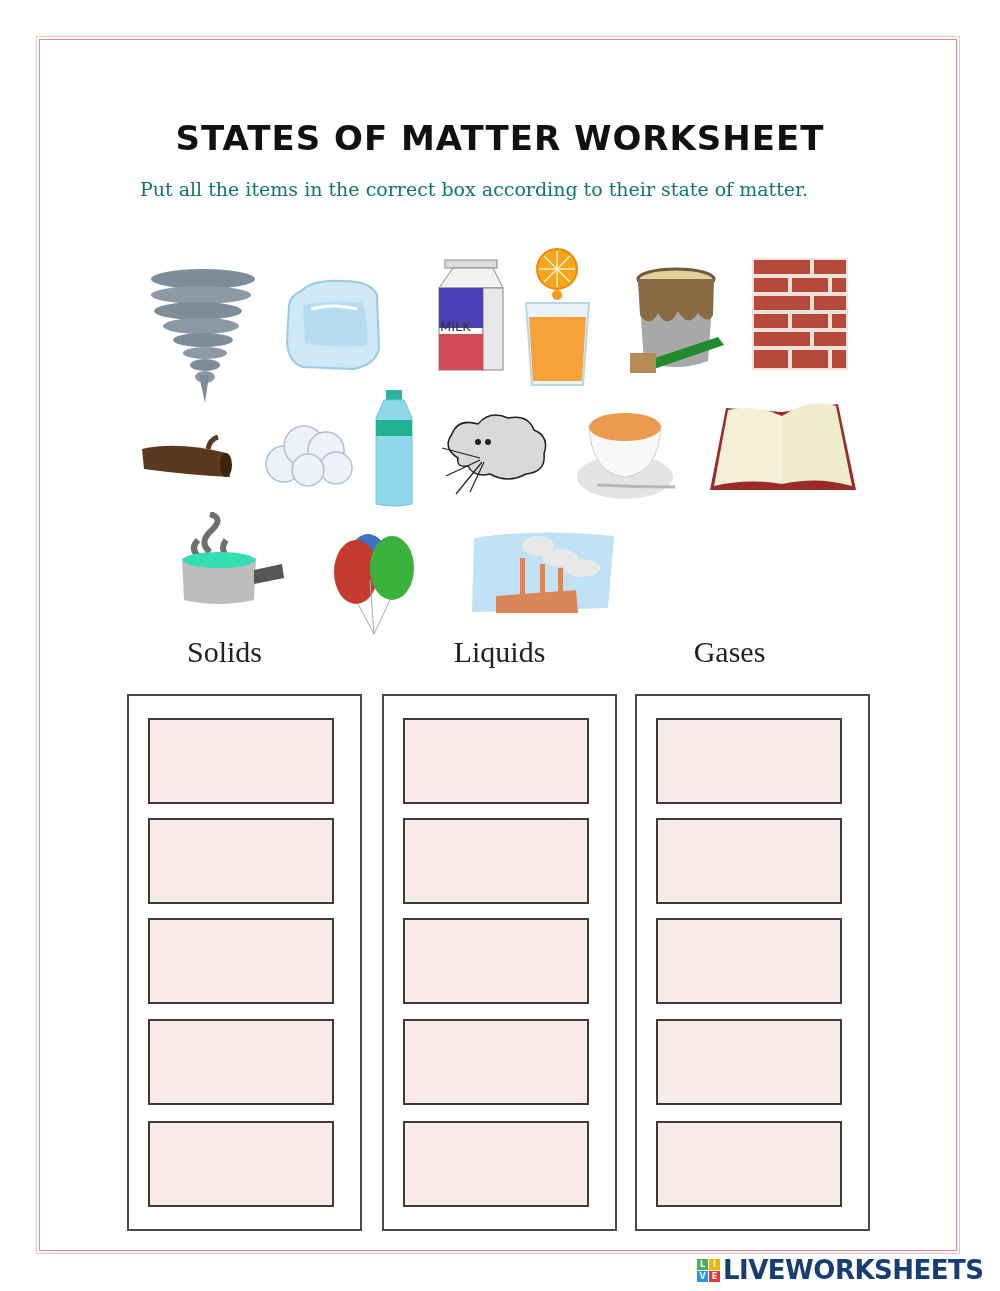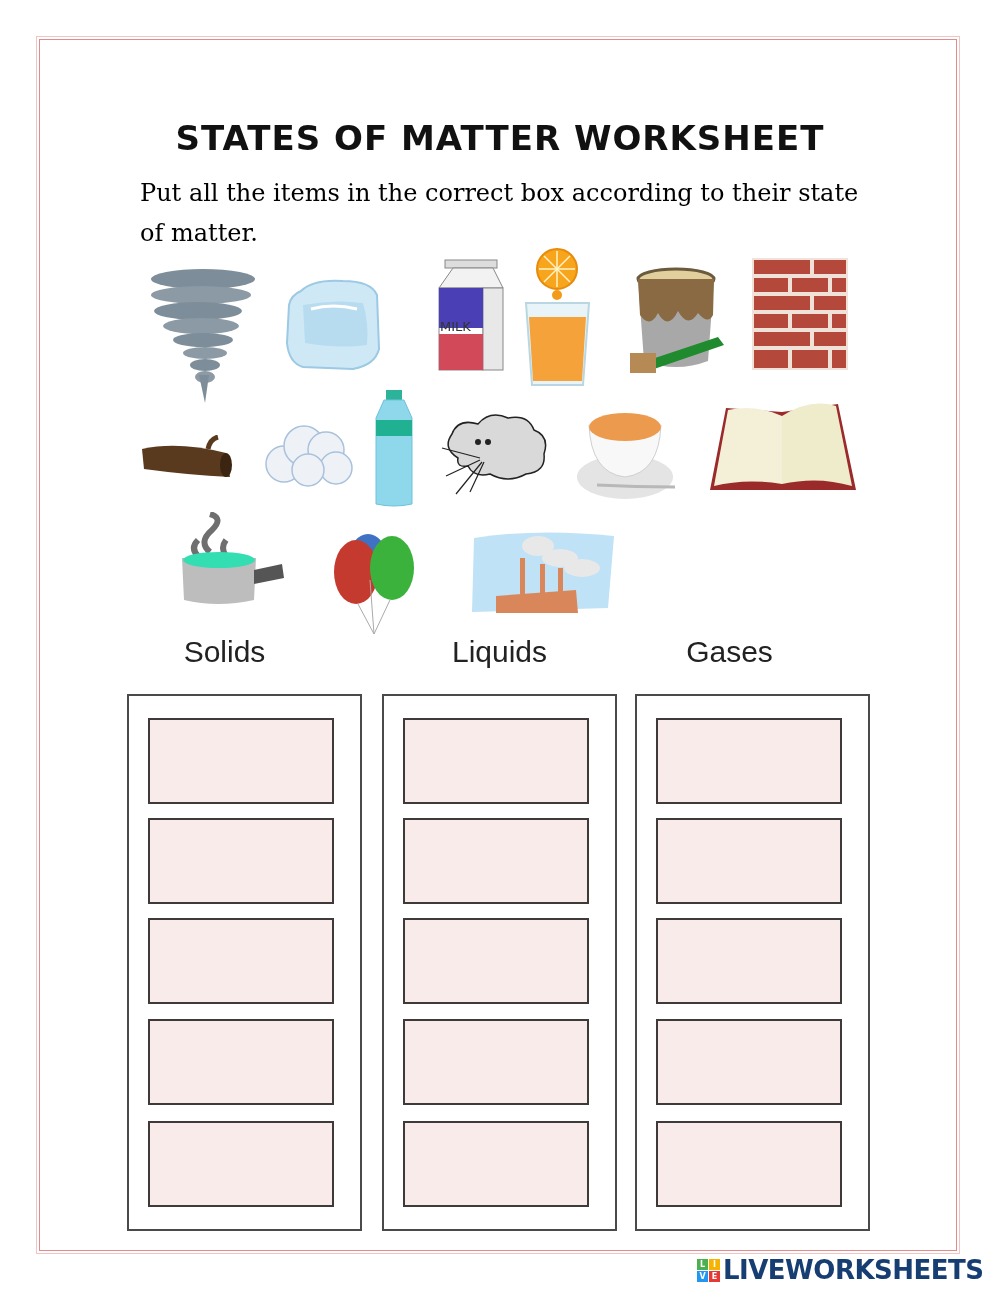--- a/index.html
+++ b/index.html
@@ -11,28 +11,28 @@
     border: 1px solid #e38b8b; outline: 1px solid #f3c4c4; outline-offset: 2px;
   }
 
   .title {
     position: absolute; left: 0; width: 1000px; top: 118px; text-align: center;
     font-family: "DejaVu Sans", sans-serif; font-weight: bold; font-size: 34px;
     letter-spacing: 1px; color: #111;
   }
   .instructions {
     position: absolute; left: 140px; top: 173px; width: 740px;
-    font-family: "DejaVu Serif", serif; font-size: 24px; line-height: 40px; color: #000000;
+    font-family: "DejaVu Serif", serif; font-size: 19px; line-height: 32px; color: #0f766e;
   }
 
   .item { position: absolute; }
   .item svg { width: 100%; height: 100%; display: block; }
 
   .col-label {
-    position: absolute; top: 635px; font-family: Liberation Sans, sans-serif;
+    position: absolute; top: 635px; font-family: Liberation Serif, serif;
     font-size: 30px; color: #222; text-align: center;
   }
 
   .column {
     position: absolute; top: 694px; width: 235px; height: 537px;
     border: 2px solid #4a4a4a; background: #fff;
   }
   .slot {
     position: absolute; left: 19px; width: 186px; height: 86px;
     background: #f9ebea; border: 2px solid #3e3a3a;

